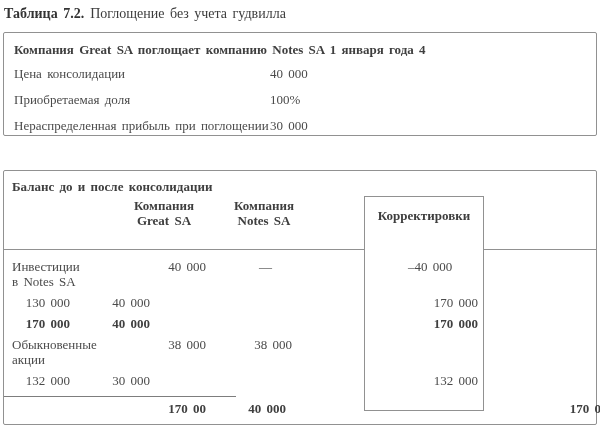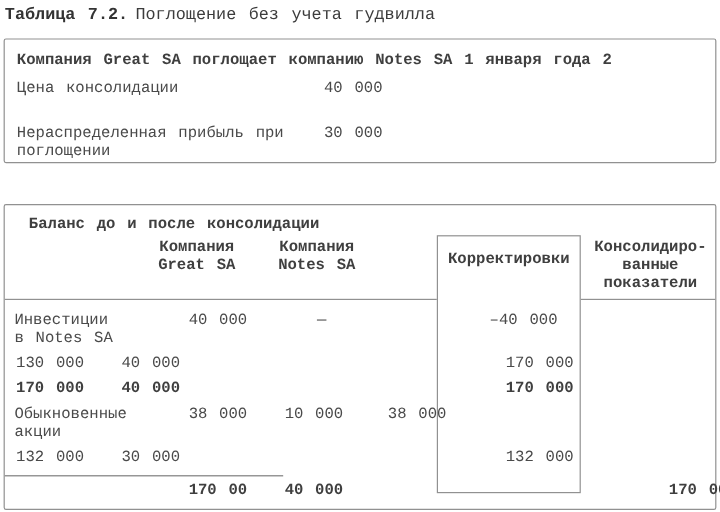--- a/index.html
+++ b/index.html
@@ -1,21 +1,21 @@
 <!DOCTYPE html>
 <html><head>
 <meta charset="utf-8">
 <style>
   html, body { margin: 0; padding: 0; background: #fff; }
   .page {
     position: relative;
     width: 600px;
     height: 427px;
     background: #fff;
-    font-family: Liberation Mono, monospace;
+    font-family: Liberation Serif, serif;
     font-size: 13px;
     line-height: 15px;
     color: #4a4a4a;
     overflow: hidden;
     word-spacing: 2px;
   }
   .caption {
     padding: 6px 4px 0 4px;
     font-size: 14px;
     color: #3c3c3c;
@@ -40,21 +40,20 @@
     color: #3f3f3f;
   }
   .deal-row { display: flex; padding: 5px 10px 6px 10px; }
   .deal-label { width: 256px; flex: none; }
   .deal-value { flex: 1; }
 
   .p2-header {
     padding: 8px 8px 2px 8px;
     font-weight: bold;
     color: #3f3f3f;
-    margin-left: 12px;
   }
   .colheads { position: relative; height: 53px; }
   .ch {
     position: absolute;
     top: 2px;
     text-align: center;
     font-weight: bold;
     color: #3f3f3f;
     white-space: pre-line;
   }
@@ -109,48 +108,47 @@
 </head>
 <body>
 
 <div class="page">
 
   <div class="caption">
     <b>Таблица 7.2.</b><span>Поглощение без учета гудвилла</span>
   </div>
 
   <div class="panel panel1">
-    <div class="p1-header">Компания Great SA поглощает компанию Notes SA 1 января года 2</div>
+    <div class="p1-header">Компания Great SA поглощает компанию Notes SA 1 января года 4</div>
     <div id="deal-rows">
   <div class="deal-row">
     <span class="deal-label">Цена консолидации</span>
     <span class="deal-value">40 000</span>
   </div>
 
   <div class="deal-row">
+    <span class="deal-label">Приобретаемая доля</span>
+    <span class="deal-value">100%</span>
   </div>
 
   <div class="deal-row">
     <span class="deal-label">Нераспределенная прибыль при поглощении</span>
     <span class="deal-value">30 000</span>
   </div>
 </div>
   </div>
 
   <div class="panel panel2">
     <div class="p2-header">Баланс до и после консолидации</div>
     <div class="colheads">
       <div class="ch ch-great">Компания
 Great SA</div>
       <div class="ch ch-notes">Компания
 Notes SA</div>
       <div class="ch ch-adj">Корректировки</div>
-      <div class="ch ch-consol">Консолидиро-
-ванные
-показатели</div>
     </div>
     <div class="adj-box"></div>
     <div class="sep sep-left"></div>
     <div class="sep sep-right"></div>
     <div id="balance-rows" class="b-rows">
   <div class="b-row">
     <span class="c label">Инвестиции
 в Notes SA</span>
     <span class="c great">40 000</span>
     <span class="c notes dash">—</span>
@@ -169,21 +167,20 @@
     <span class="c great">170 000</span>
     <span class="c notes">40 000</span>
     <span class="c adj"></span>
     <span class="c consol">170 000</span>
   </div>
 
   <div class="b-row">
     <span class="c label">Обыкновенные
 акции</span>
     <span class="c great">38 000</span>
-    <span class="c notes">10 000</span>
     <span class="c consol">38 000</span>
   </div>
 
   <div class="b-row">
     <span class="c great">132 000</span>
     <span class="c notes">30 000</span>
     <span class="c adj"></span>
     <span class="c consol">132 000</span>
   </div>
 

